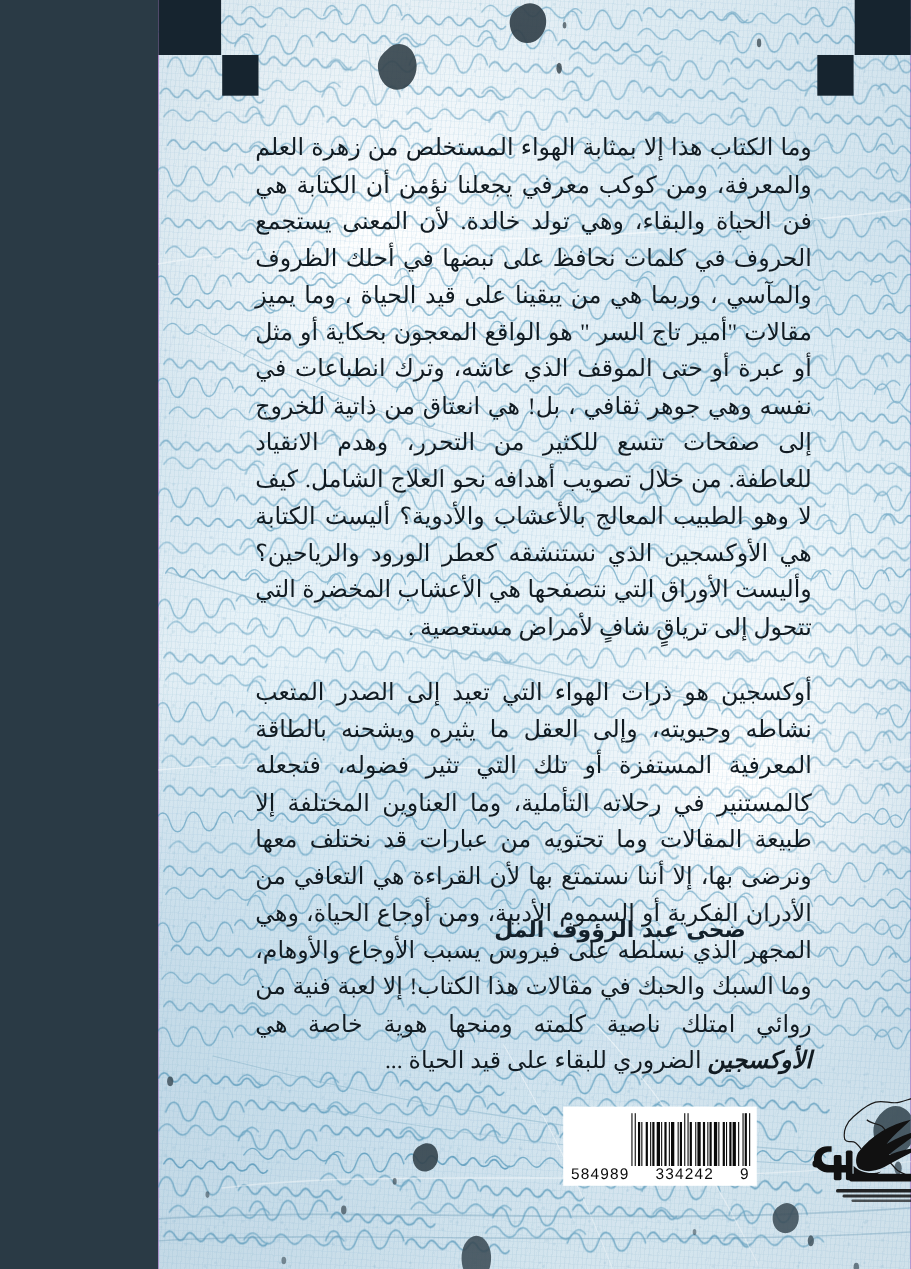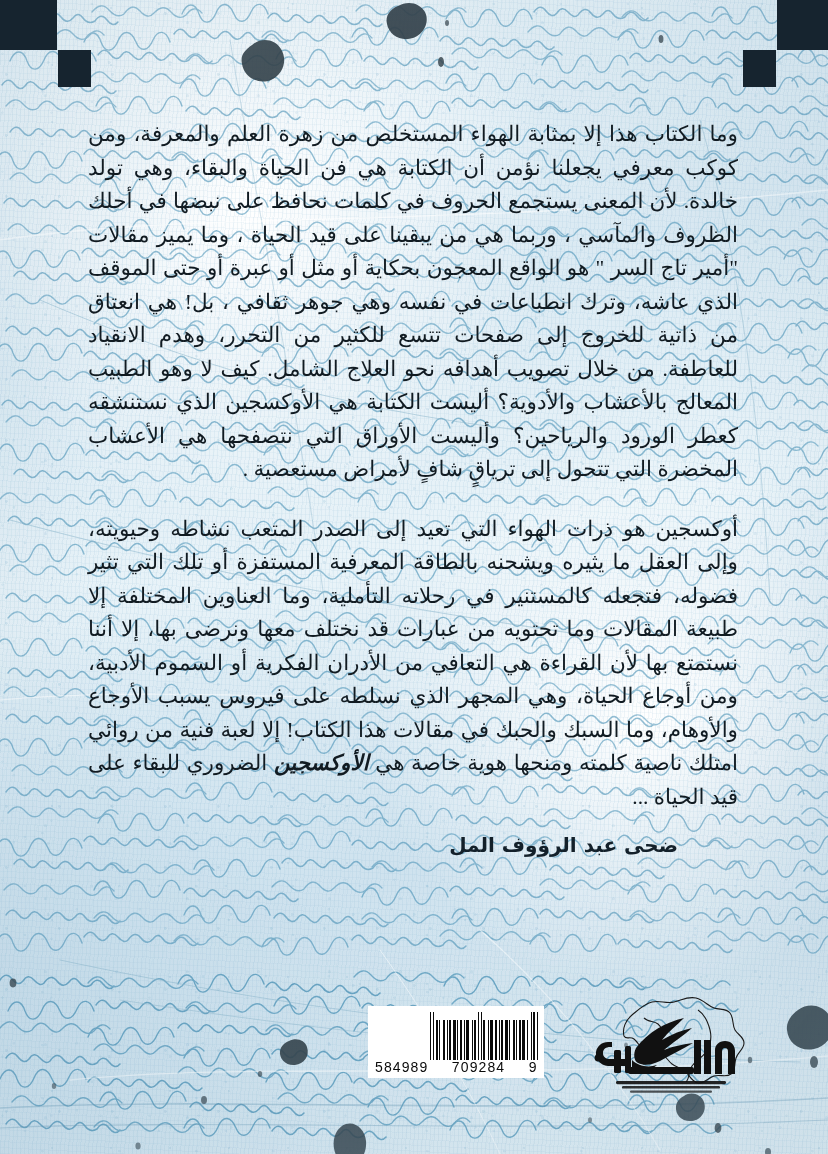--- a/index.html
+++ b/index.html
@@ -3,21 +3,21 @@
 <meta charset="utf-8">
 <title>Book Back Cover</title>
 <style>
   html, body {
     margin: 0;
     padding: 0;
     background: #2a3a45;
   }
   .page {
     position: relative;
-    width: 828px;
+    width: 684px;
     height: 1154px;
     overflow: hidden;
     background-color: #d946ef;
     font-family: "Liberation Serif", "DejaVu Serif", serif;
   }
 
   
   .paper-base {
     position: absolute;
     inset: 0;
@@ -862,21 +862,21 @@
       <i style="width:1px;height:40px"></i>
         <i style="width:1px;height:0"></i>
       <i style="width:2px;height:40px"></i>
         <i style="width:2px;height:0"></i>
       <i style="width:1px;height:48px"></i>
         <i style="width:2px;height:0"></i>
       <i style="width:1px;height:48px"></i>
     </div>
     <div class="barcode-digits">
       <span>9</span>
-      <span class="grp">709284</span>
+      <span class="grp">334242</span>
       <span class="grp">584989</span>
     </div>
   </div>
 
   <div class="publisher">
     <svg viewBox="0 0 186 112" xmlns="http://www.w3.org/2000/svg">
 
       <g fill="none" stroke="#1a1a1a" stroke-width="1.1" stroke-linejoin="round">
         <path d="M46,48 C44,40 48,32 54,27 C60,22 66,16 74,14 C82,12 88,16 96,14
                  C104,12 110,8 118,10 C126,12 130,18 136,20 C142,22 148,20 152,25

